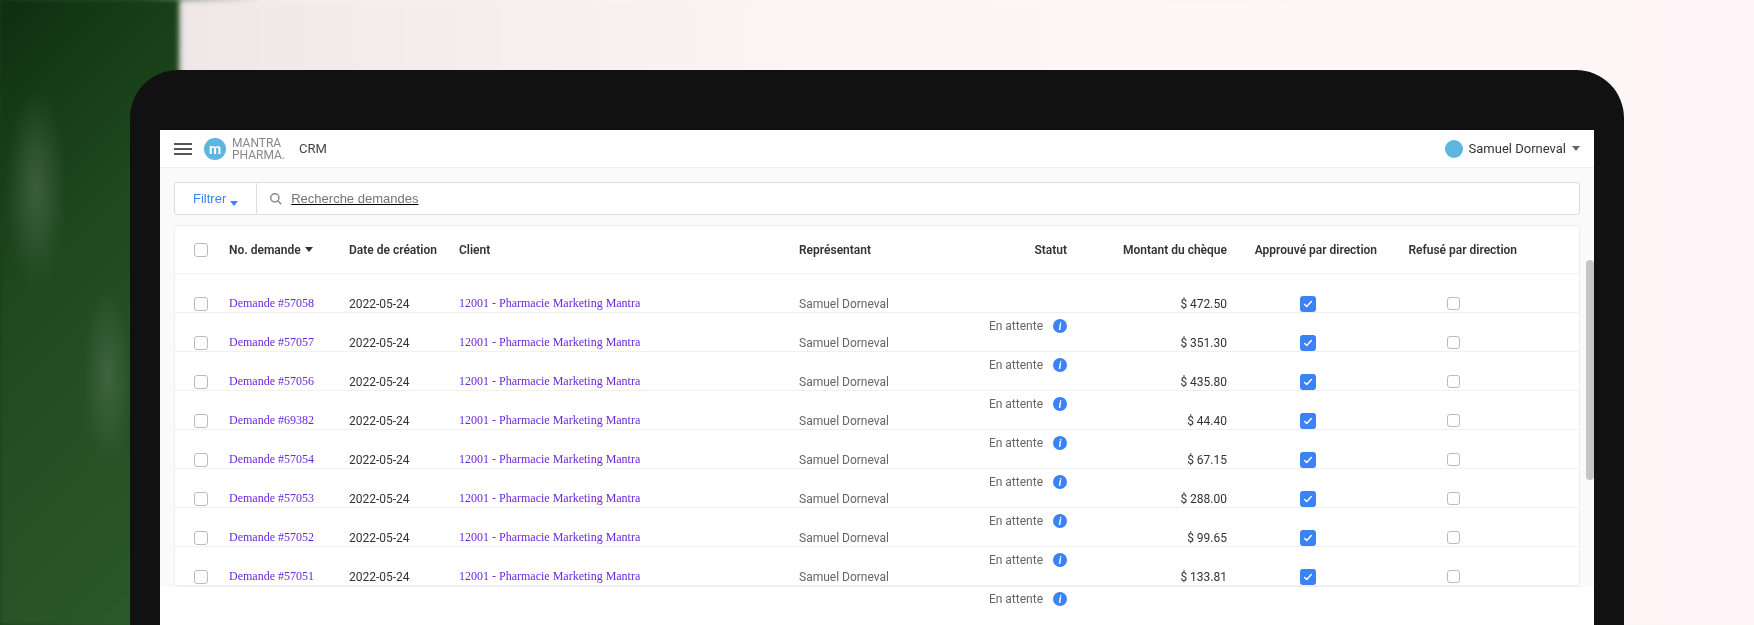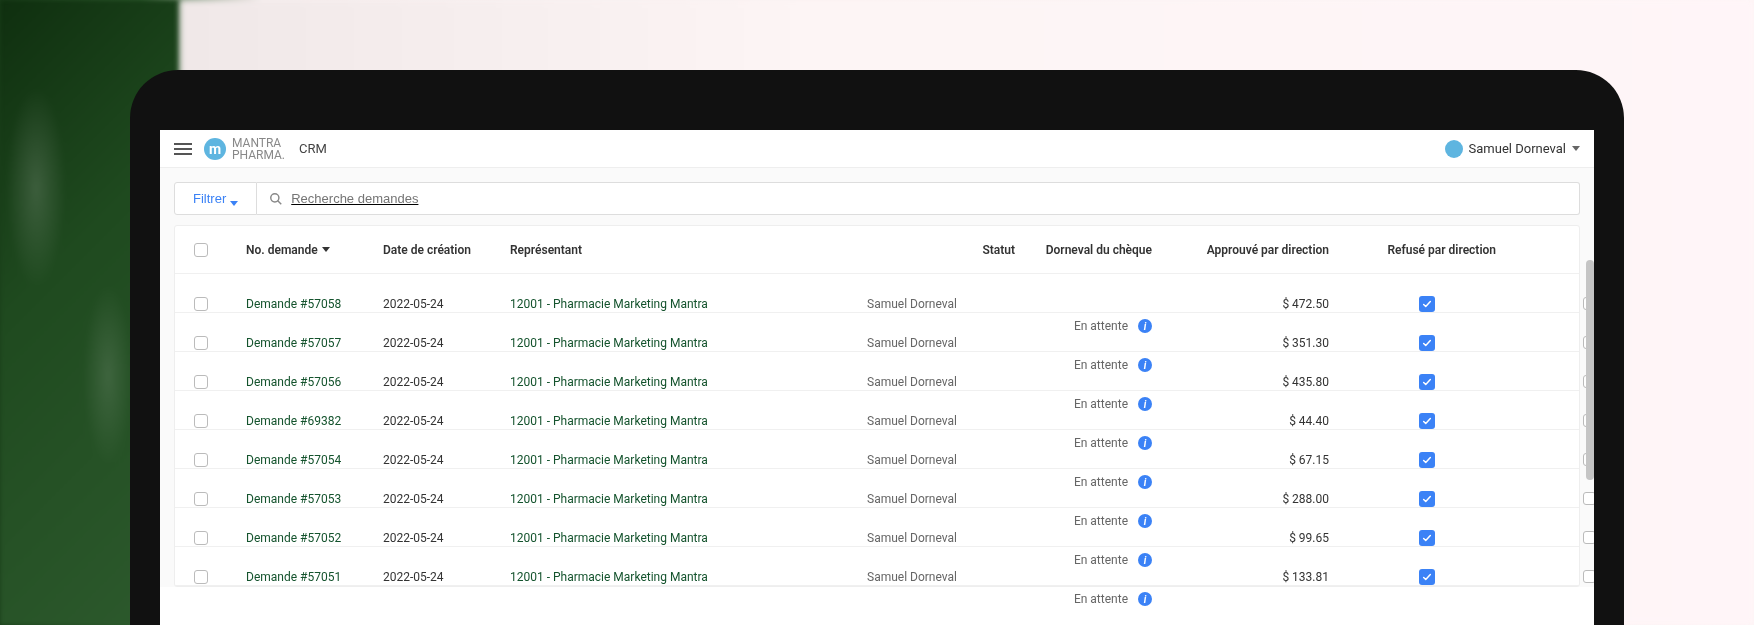--- a/index.html
+++ b/index.html
@@ -152,41 +152,40 @@
   border-radius: 3px;
   font-size: 12px;
   color: #333;
 }
 .row {
   display: grid;
   grid-template-columns: 44px 120px 110px 340px 160px 120px 160px 150px 140px;
   align-items: center;
   border-bottom: 1px solid #f0f0f0;
   padding: 0 4px;
-  gap: 17px;
 }
 .row.head {
   height: 48px;
   font-weight: 600;
   color: #333;
   font-size: 12px;
 }
 .row.body { height: 39px; }
 .cell { padding: 0 6px; display: flex; align-items: center; }
 .cell.check { justify-content: center; }
 .cell.right { justify-content: flex-end; }
 .cell.center { justify-content: center; }
 .checkbox {
   width: 14px; height: 14px;
   border: 1.5px solid #bbb;
   border-radius: 3px;
   background: #fff;
   cursor: pointer;
 }
-.link { color: #14532d; cursor: pointer; }
+.link { color: #6d28d9; cursor: pointer; font-family: Liberation Serif, serif; }
 .sort-caret {
   width: 0; height: 0; margin-left: 4px;
   border-left: 4px solid transparent;
   border-right: 4px solid transparent;
   border-top: 5px solid #333;
 }
 .status-wrap { display: flex; align-items: center; gap: 10px; margin-top: 45px; }
 .info-icon {
   width: 14px; height: 14px; border-radius: 50%;
   background: #3b82f6; color: #fff;
@@ -260,27 +259,30 @@
             <div class="checkbox"></div>
           </div>
           <div class="cell">
             <span>No. demande</span>
             <span class="sort-caret"></span>
           </div>
           <div class="cell">
               <span>Date de création</span>
             </div>
           <div class="cell">
+              <span>Client</span>
+            </div>
+          <div class="cell">
               <span>Représentant</span>
             </div>
           <div class="cell right">
               <span>Statut</span>
             </div>
           <div class="cell right">
-              <span>Dorneval du chèque</span>
+              <span>Montant du chèque</span>
             </div>
           <div class="cell right">
               <span>Approuvé par direction</span>
             </div>
           <div class="cell right">
               <span>Refusé par direction</span>
             </div>
         </div>
 
         <div id="table-body">

